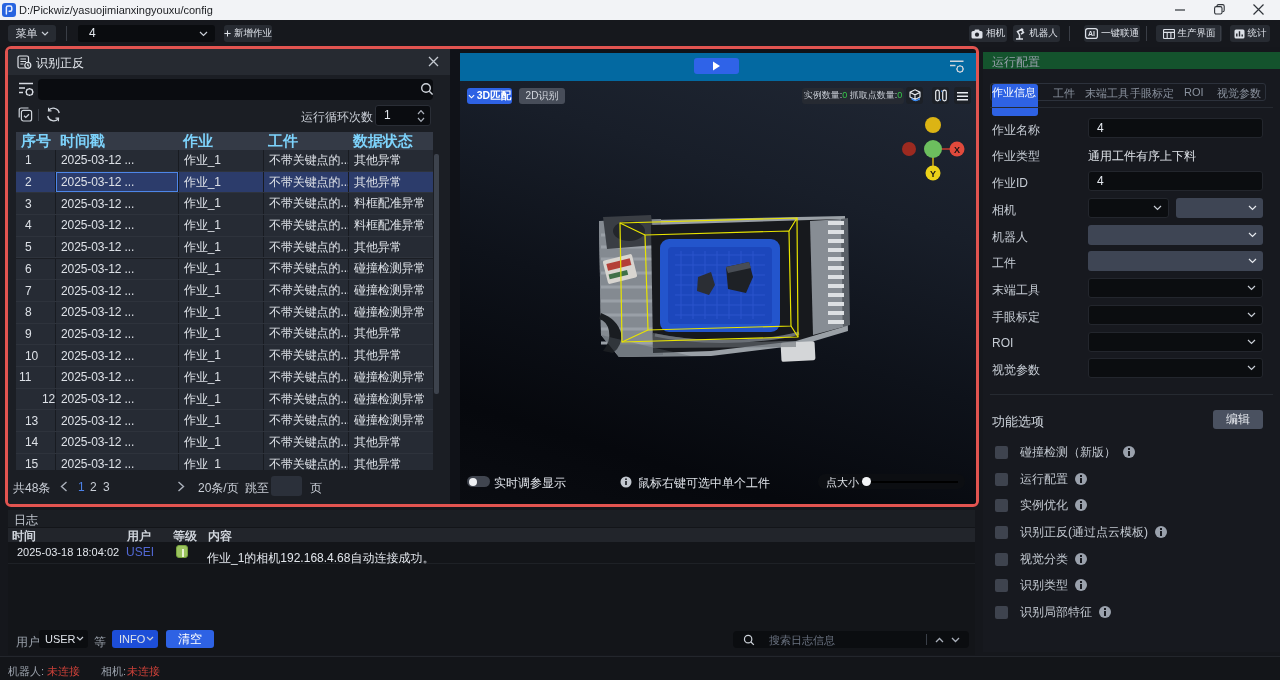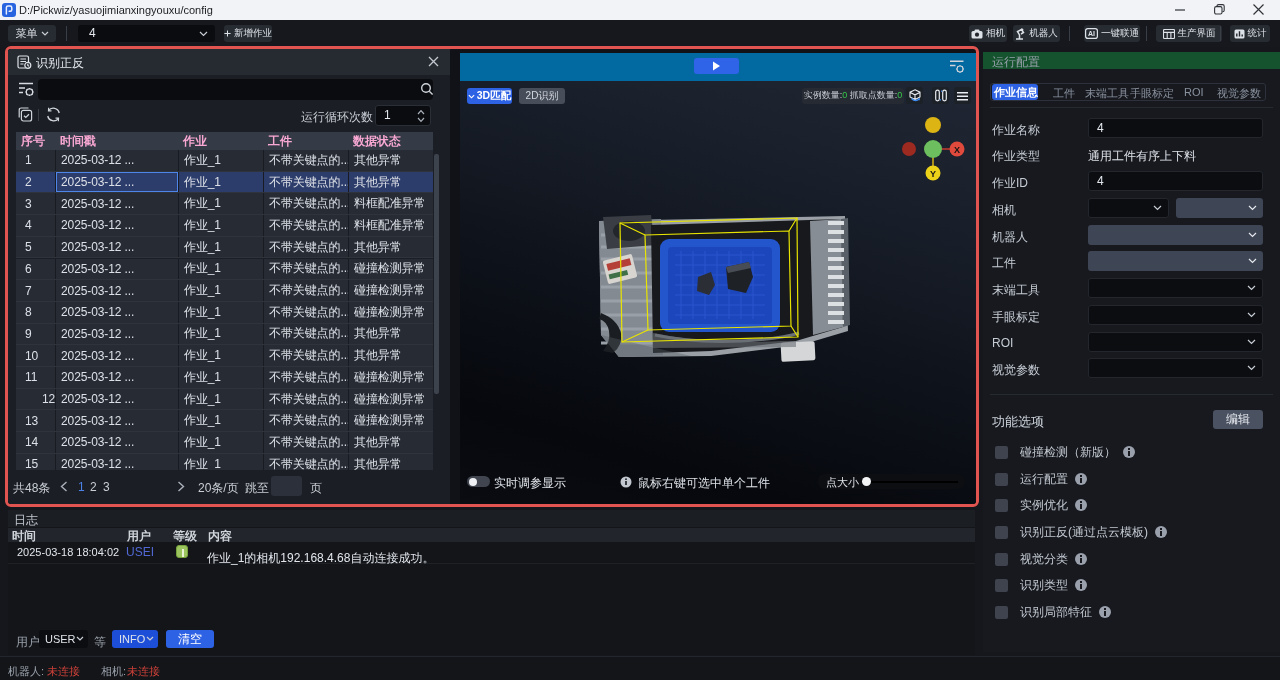--- a/index.html
+++ b/index.html
@@ -20,21 +20,21 @@
 
 
 #redbox { position:absolute; left:5px; top:46px; width:974px; height:461px; border:3px solid #e25450; border-radius:6px; background:#101218; overflow:hidden; }
 
 
 #leftpanel { position:absolute; left:0; top:0; width:442px; height:455px; background:#1b1e24; }
 #lp-head { position:absolute; left:0; top:0; width:442px; height:26px; background:#262a31; }
 #lp-head .t { position:absolute; left:28px; top:6px; font-size:12px; color:#e2e6ec; }
 
 
-.th { background:#343a46; color:#f9a8d4; font-weight:bold; font-size:12px; }
+.th { background:#343a46; color:#7dd3fc; font-weight:bold; font-size:15px; }
 .tr { font-size:12px; color:#dde1e7; }
 .cell { position:absolute; top:0; height:100%; display:flex; align-items:center; padding-left:5px; overflow:hidden; white-space:nowrap; letter-spacing:-0.1px; }
 
 
 #midpanel { position:absolute; left:452px; top:4px; width:516px; height:445px; background:#0369a1; }
 #viewport { position:absolute; left:0; top:28px; width:516px; height:427px;
   background:linear-gradient(197deg,#202734 0%,#181e29 28%,#0e121a 55%,#06080d 82%,#0a0c11 100%); }
 
 
 #rightpanel { position:absolute; left:983px; top:52px; width:297px; height:600px; background:#17191f; }
@@ -234,21 +234,21 @@
             <div class="cell" style="left:332px;width:85px;border-left:1px solid #181b21;">其他异常</div>
           </div>
         <div class="abs tr" style="left:0;top:213.3px;width:417px;height:21.7px;background:#262b34;border-bottom:1px solid #2e333c">
             <div class="cell" style="left:0px;width:39px;padding-left:9px">10</div>
             <div class="cell" style="left:39px;width:123px;border-left:1px solid #181b21;">2025-03-12 ...</div>
             <div class="cell" style="left:162px;width:85px;border-left:1px solid #181b21;">作业_1</div>
             <div class="cell" style="left:247px;width:85px;border-left:1px solid #181b21;">不带关键点的...</div>
             <div class="cell" style="left:332px;width:85px;border-left:1px solid #181b21;">其他异常</div>
           </div>
         <div class="abs tr" style="left:0;top:235.0px;width:417px;height:21.7px;background:#262b34;border-bottom:1px solid #2e333c">
-            <div class="cell" style="left:0px;width:39px;padding-left:9px">11</div>
+            <div class="cell" style="left:0px;width:39px;padding-left:3px">11</div>
             <div class="cell" style="left:39px;width:123px;border-left:1px solid #181b21;">2025-03-12 ...</div>
             <div class="cell" style="left:162px;width:85px;border-left:1px solid #181b21;">作业_1</div>
             <div class="cell" style="left:247px;width:85px;border-left:1px solid #181b21;">不带关键点的...</div>
             <div class="cell" style="left:332px;width:85px;border-left:1px solid #181b21;">碰撞检测异常</div>
           </div>
         <div class="abs tr" style="left:0;top:256.7px;width:417px;height:21.7px;background:#262b34;border-bottom:1px solid #2e333c">
             <div class="cell" style="left:0px;width:39px;padding-left:26px">12</div>
             <div class="cell" style="left:39px;width:123px;border-left:1px solid #181b21;">2025-03-12 ...</div>
             <div class="cell" style="left:162px;width:85px;border-left:1px solid #181b21;">作业_1</div>
             <div class="cell" style="left:247px;width:85px;border-left:1px solid #181b21;">不带关键点的...</div>
@@ -393,21 +393,21 @@
           <div style="position:absolute;left:44px;top:3px;width:9px;height:9px;border-radius:50%;background:#f2f4f6"></div>
         </div>
       </div>
     </div>
   </div>
   <div id="rightpanel">
     <div class="abs" style="left:0;top:0;width:297px;height:17px;background:#14532d">
       <span style="position:absolute;left:9px;top:2px;font-size:12px;color:#99a1ac">运行配置</span>
     </div>
     <div class="abs" style="left:7px;top:31px;width:276px;height:18px;border:1px solid #2c313b;border-radius:3px"></div>
-    <div class="abs" style="left:9px;top:32px;width:46px;height:16px;background:#2e62e4;border-radius:3px;color:#fff;font-size:11px;font-weight:bold;text-align:right;line-height:16px">作业信息</div>
+    <div class="abs" style="left:9px;top:32px;width:46px;height:32px;background:#2e62e4;border-radius:3px;color:#fff;font-size:11px;font-weight:normal;text-align:left;line-height:16px">作业信息</div>
     <div class="abs" style="left:70px;top:34px;font-size:11px;color:#8a929e">工件</div>
     <div class="abs" style="left:102px;top:34px;font-size:11px;color:#8a929e">末端工具</div>
     <div class="abs" style="left:147px;top:34px;font-size:11px;color:#8a929e">手眼标定</div>
     <div class="abs" style="left:201px;top:34px;font-size:11px;color:#8a929e">ROI</div>
     <div class="abs" style="left:234px;top:34px;font-size:11px;color:#8a929e">视觉参数</div>
     <div class="abs" style="left:7px;top:55px;width:283px;height:1px;background:#262a31"></div>
 
     <div class="rp-label" style="top:70px">作业名称</div>
     <div class="dd dd-dark" style="left:105px;top:66px;width:175px;color:#e4e8ee;font-size:12px;line-height:18px;padding-left:8px">4</div>
     <div class="rp-label" style="top:96px">作业类型</div>
@@ -521,20 +521,34 @@
     </div>
     <div class="abs" style="left:8px;top:124px;font-size:12px;color:#9aa1ab">用户</div>
     <div class="abs" style="left:31px;top:120px;width:49px;height:18px;background:#0b0d10;border-radius:3px;color:#dfe3e9;font-size:11px;line-height:18px;padding-left:6px">USER<svg style="position:absolute;right:4px;top:6px" width="8" height="5" viewBox="0 0 8 5">
           <path d="M1 1 L4 4 L7 1" stroke="#c9ced6" stroke-width="1.2" fill="none"></path>
         </svg></div>
     <div class="abs" style="left:86px;top:124px;font-size:12px;color:#9aa1ab">等</div>
     <div class="abs" style="left:104px;top:120px;width:46px;height:18px;background:#1d4ed8;border-radius:3px;color:#dfe3e9;font-size:11px;line-height:18px;padding-left:7px">INFO<svg style="position:absolute;right:4px;top:6px" width="8" height="5" viewBox="0 0 8 5">
           <path d="M1 1 L4 4 L7 1" stroke="#c9ced6" stroke-width="1.2" fill="none"></path>
         </svg></div>
     <div class="abs" style="left:158px;top:120px;width:48px;height:18px;background:#2e62e4;border-radius:3px;color:#fff;font-size:12px;text-align:center;line-height:18px">清空</div>
+    <div class="abs" style="left:725px;top:121px;width:236px;height:17px;background:#0b0d10;border-radius:4px">
+      <svg style="position:absolute;left:10px;top:3px" width="12" height="12" viewBox="0 0 14 14">
+          <circle cx="6" cy="6" r="4.3" fill="none" stroke="#cfd4db" stroke-width="1.4"></circle>
+          <path d="M9.3 9.3 L12.6 12.6" stroke="#cfd4db" stroke-width="1.4"></path>
+        </svg>
+      <span style="position:absolute;left:36px;top:2px;font-size:11px;color:#6a7280">搜索日志信息</span>
+      <span style="position:absolute;left:193px;top:3px;width:1px;height:11px;background:#3a3f48"></span>
+      <svg style="position:absolute;left:202px;top:6px" width="9" height="6" viewBox="0 0 9 6">
+          <path d="M1 5 L4.5 1.5 L8 5" stroke="#aab0ba" stroke-width="1.3" fill="none"></path>
+        </svg>
+      <svg style="position:absolute;left:218px;top:6px" width="9" height="6" viewBox="0 0 9 6">
+          <path d="M1 1 L4.5 4.5 L8 1" stroke="#aab0ba" stroke-width="1.3" fill="none"></path>
+        </svg>
+    </div>
   </div>
   <div id="statusbar">
     <span class="abs" style="left:8px;top:7px;color:#9aa1ab">机器人:</span>
     <span class="abs" style="left:47px;top:7px;color:#cc4038">未连接</span>
     <span class="abs" style="left:101px;top:7px;color:#9aa1ab">相机:</span>
     <span class="abs" style="left:127px;top:7px;color:#cc4038">未连接</span>
   </div>
 </div>
 
 </body></html>

